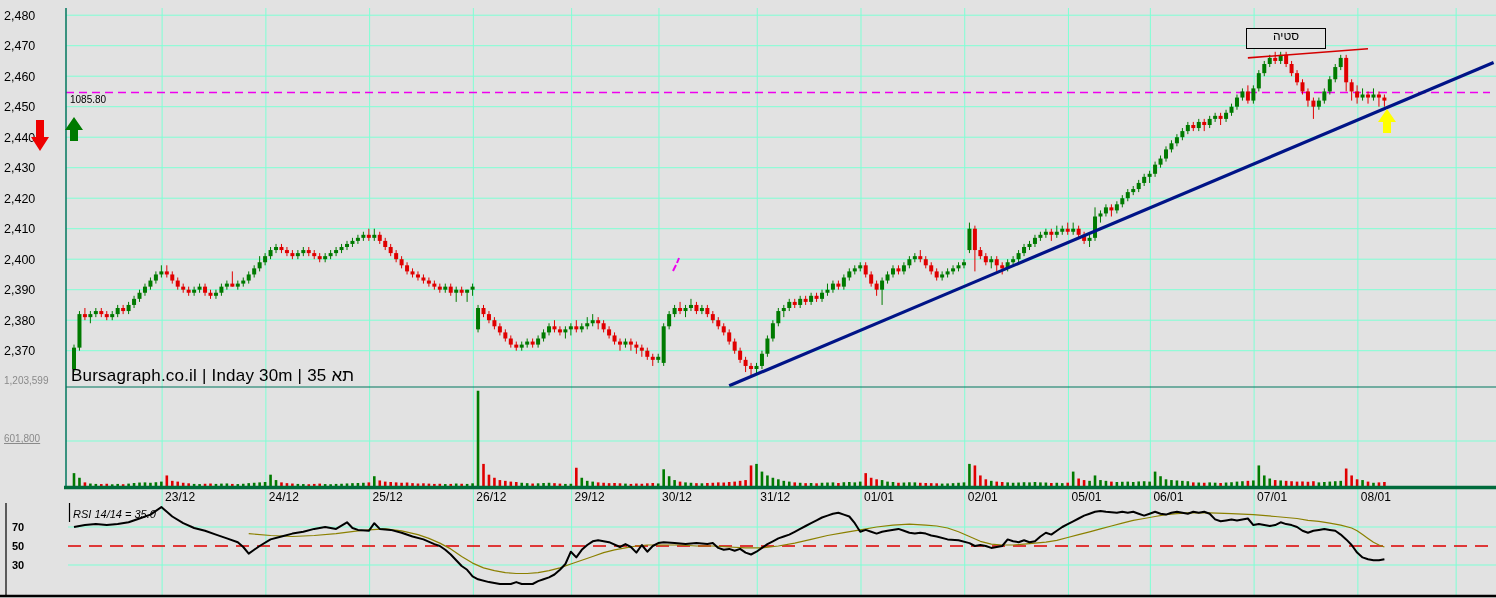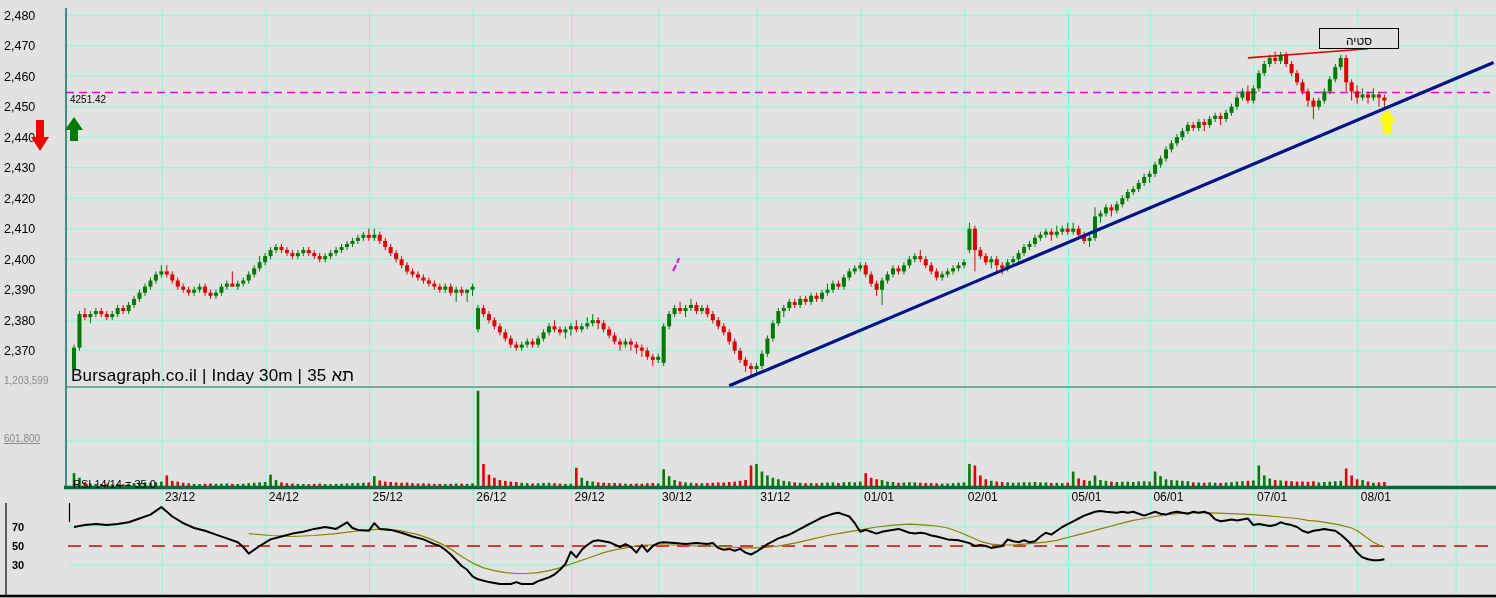--- a/index.html
+++ b/index.html
@@ -4,23 +4,23 @@
 <style>
   html,body{margin:0;padding:0;background:#e2e2e2;}
   #stage{position:relative;width:1496px;height:598px;background:#e2e2e2;overflow:hidden;
          font-family:"Liberation Sans",sans-serif;}
   #chart-svg{position:absolute;left:0;top:0;}
   .txt{position:absolute;color:#000;white-space:nowrap;z-index:5;}
   #watermark{left:71px;top:366px;font-size:17px;letter-spacing:0.2px;text-align:right;}
   #prev-close-label{left:70px;top:94px;font-size:10px;}
   #vol-tick-1{left:4px;top:375px;font-size:10px;color:#8a8a8a;}
   #vol-tick-2{left:4px;top:433px;font-size:10px;color:#8a8a8a;text-decoration:underline;}
-  #rsi-title{left:73px;top:478px;font-size:11px;}
-  #deviation-box{position:absolute;left:1319px;top:28px;width:78px;height:19px;z-index:5;
-      border:1.5px solid #000;background:#e2e2e2;display:flex;align-items:flex-end;justify-content:center;
+  #rsi-title{left:73px;top:508px;font-size:11px;font-style:italic;}
+  #deviation-box{position:absolute;left:1246px;top:28px;width:78px;height:19px;z-index:5;
+      border:1.5px solid #000;background:#e2e2e2;display:flex;align-items:flex-start;justify-content:center;
       font-size:12px;direction:rtl;}
 </style>
 </head>
 <body>
 
 <div id="stage">
   <svg id="chart-svg" width="1496" height="598">
       <line x1="66" y1="15.2" x2="1496" y2="15.2" stroke="#7fffd4" stroke-width="1"></line>
       <text x="4" y="19.7" font-size="12.5" fill="#000" font-family="&quot;Liberation Sans&quot;,sans-serif">2,480</text>
       <line x1="66" y1="45.7" x2="1496" y2="45.7" stroke="#7fffd4" stroke-width="1"></line>
@@ -813,20 +813,20 @@
       <line x1="6" y1="503" x2="6" y2="595" stroke="#000" stroke-width="1.2"></line>
       <line x1="69.5" y1="503" x2="69.5" y2="522" stroke="#000" stroke-width="1.2"></line>
       <line x1="0" y1="596" x2="1496" y2="596" stroke="#000" stroke-width="2.5"></line>
       <path d="M36 120 h8 v17 h5 l-9 14 l-9 -14 h5 z" fill="#ee0000"></path>
       <path d="M74 117 l9 13 h-5 v11 h-8 v-11 h-5 z" fill="#007a00"></path>
       <path d="M1387 109 l9 13 h-5 v11 h-8 v-11 h-5 z" fill="#ffff00"></path>
       <line x1="673" y1="271" x2="676" y2="265" stroke="#ee00ee" stroke-width="2"></line>
       <line x1="677" y1="263" x2="679" y2="258" stroke="#ee00ee" stroke-width="2"></line>
     </svg>
   <div class="txt" id="watermark">Bursagraph.co.il | Inday 30m | 35 תא</div>
-  <div class="txt" id="prev-close-label">4251.42</div>
+  <div class="txt" id="prev-close-label">1085.80</div>
   <div class="txt" id="vol-tick-1">1,203,599</div>
   <div class="txt" id="vol-tick-2">601,800</div>
   <div class="txt" id="rsi-title">RSI 14/14 = 35.0</div>
   <div id="deviation-box">
     <span>סטיה</span>
   </div>
 </div>
 
 </body></html>

